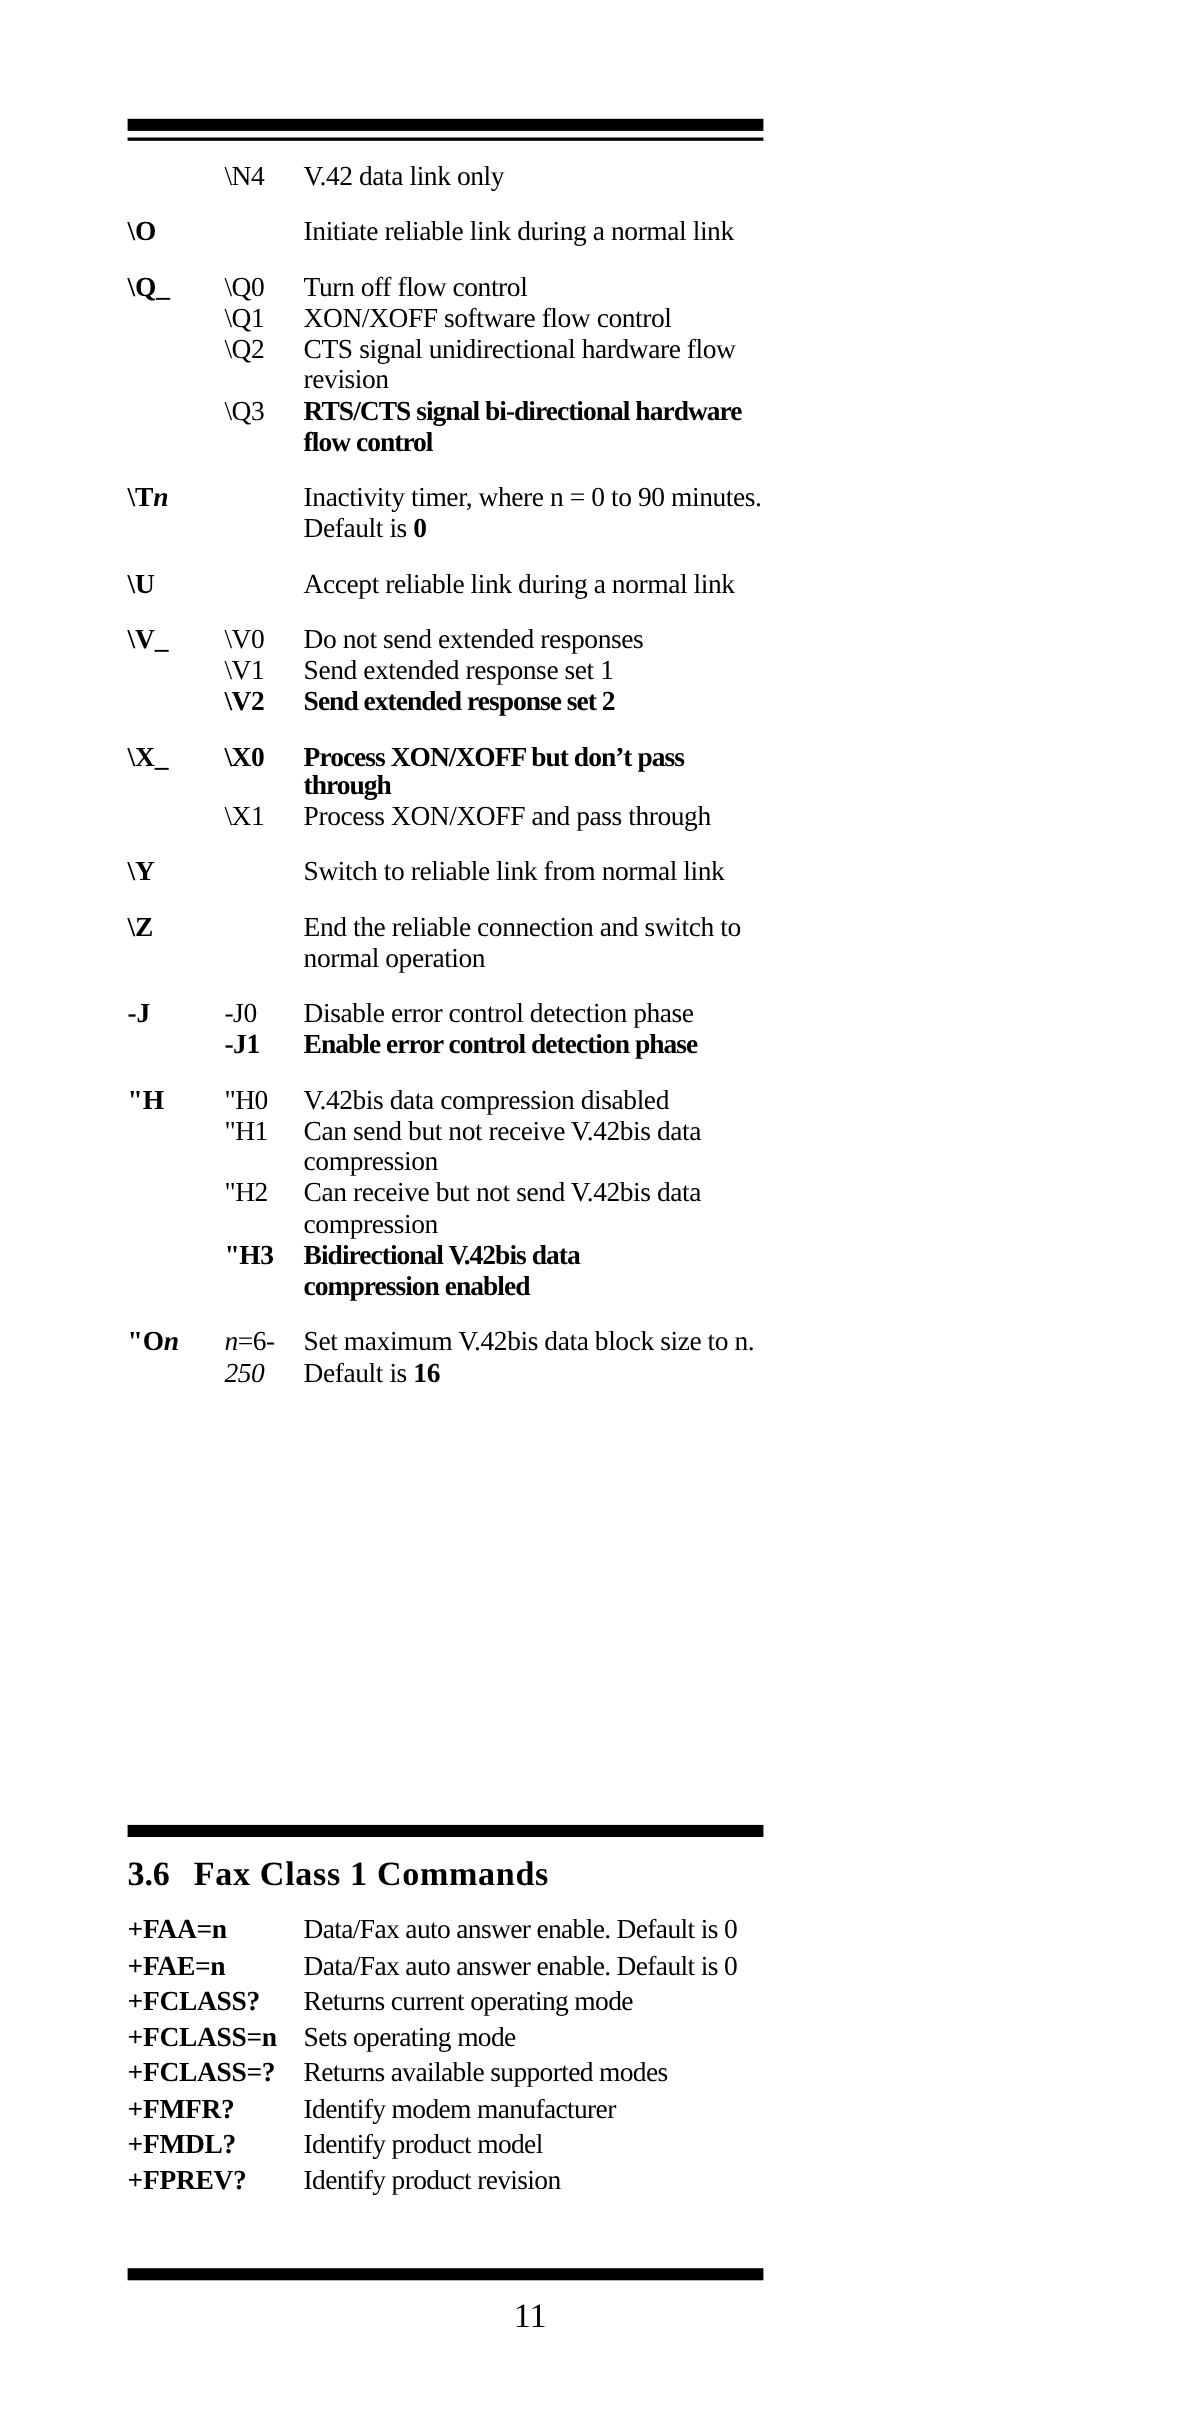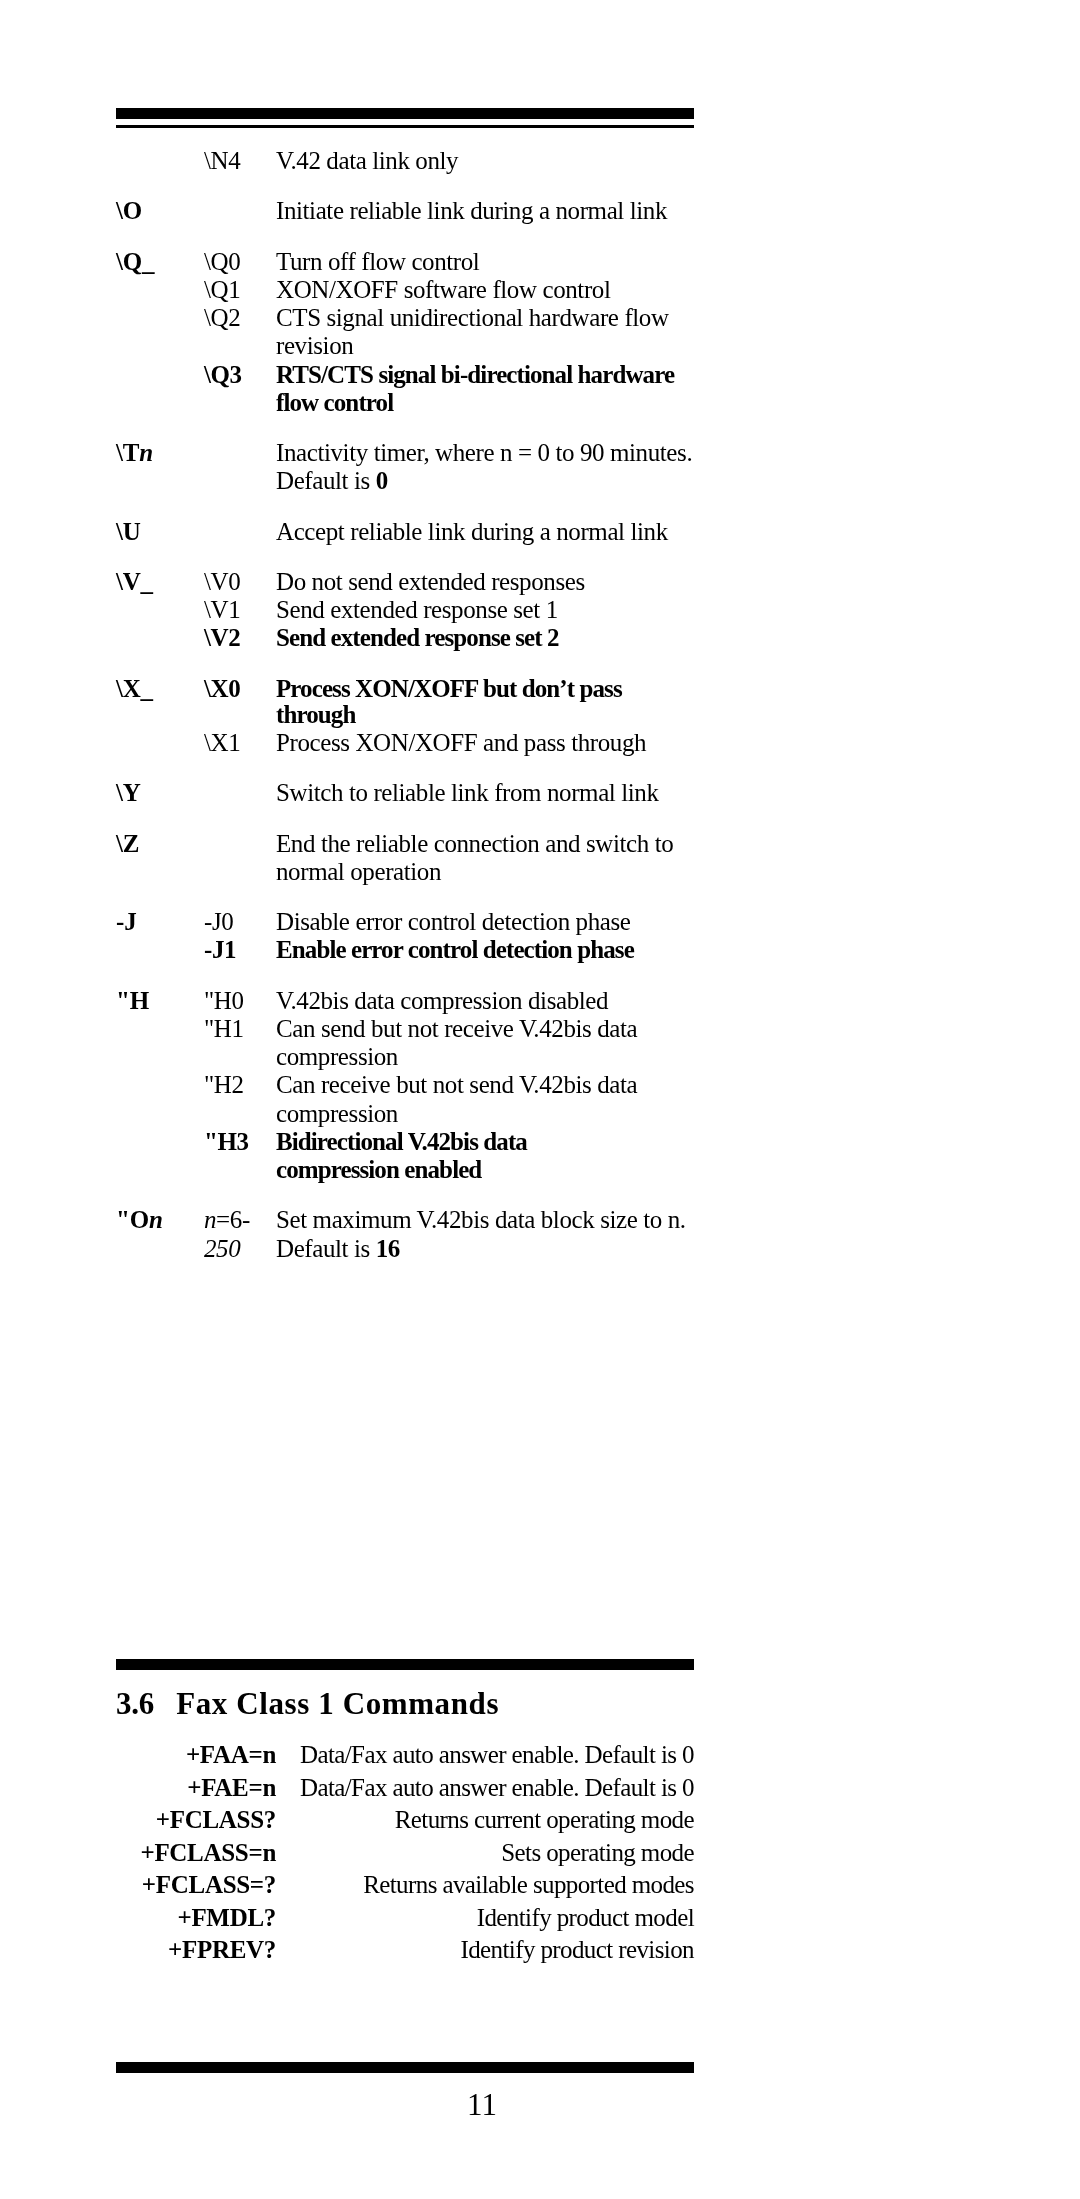--- a/index.html
+++ b/index.html
@@ -105,21 +105,20 @@
     position: absolute;
     left: 112px;
     top: 1742px;
     width: 578px;
     border-collapse: collapse;
   }
   #cmd-table-fax td {
     vertical-align: top;
     padding: 0 0 7px 0;
     line-height: 1.02;
-    text-align: right;
   }
   .fax-cmd {
     width: 160px;
     font-size: 25px;
     font-weight: bold;
     letter-spacing: -0.3px;
   }
   .fax-desc {
     font-size: 25px;
     letter-spacing: -0.6px;
@@ -179,21 +178,21 @@
           <td class="col-sub">\Q2</td>
           <td class="col-desc">CTS signal unidirectional hardware flow</td>
         </tr>
         <tr class="row-line">
           <td class="col-group" style="font-weight: normal;"></td>
           <td class="col-sub"></td>
           <td class="col-desc">revision</td>
         </tr>
         <tr class="row-line">
           <td class="col-group" style="font-weight: normal;"></td>
-          <td class="col-sub" style="font-weight: bold;">\Q3</td>
+          <td class="col-sub" style="font-weight: normal;">\Q3</td>
           <td class="col-desc tight" style="font-weight: bold;">RTS/CTS signal bi-directional hardware</td>
         </tr>
         <tr class="row-line">
           <td class="col-group" style="font-weight: normal;"></td>
           <td class="col-sub"></td>
           <td class="col-desc tight" style="font-weight: bold;">flow control</td>
         </tr>
         <tr class="grp-space">
           <td colspan="3"></td>
         </tr>
@@ -356,20 +355,24 @@
         </tr>
         <tr>
           <td class="fax-cmd">+FCLASS=n</td>
           <td class="fax-desc">Sets operating mode</td>
         </tr>
         <tr>
           <td class="fax-cmd">+FCLASS=?</td>
           <td class="fax-desc">Returns  available supported modes</td>
         </tr>
         <tr>
+          <td class="fax-cmd">+FMFR?</td>
+          <td class="fax-desc">Identify modem manufacturer</td>
+        </tr>
+        <tr>
           <td class="fax-cmd">+FMDL?</td>
           <td class="fax-desc">Identify product model</td>
         </tr>
         <tr>
           <td class="fax-cmd">+FPREV?</td>
           <td class="fax-desc">Identify product revision</td>
         </tr>
       </tbody>
   </table>
 

